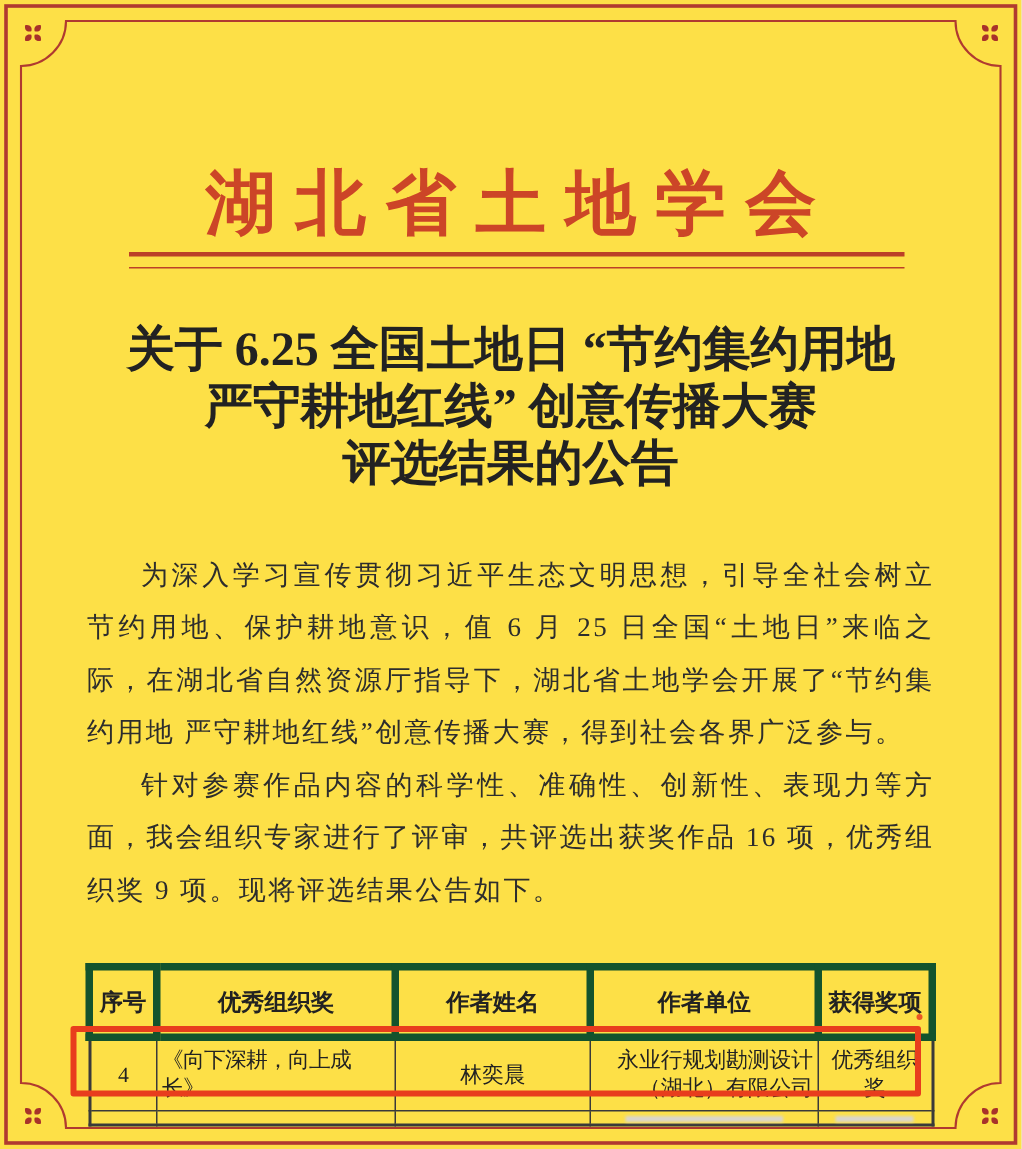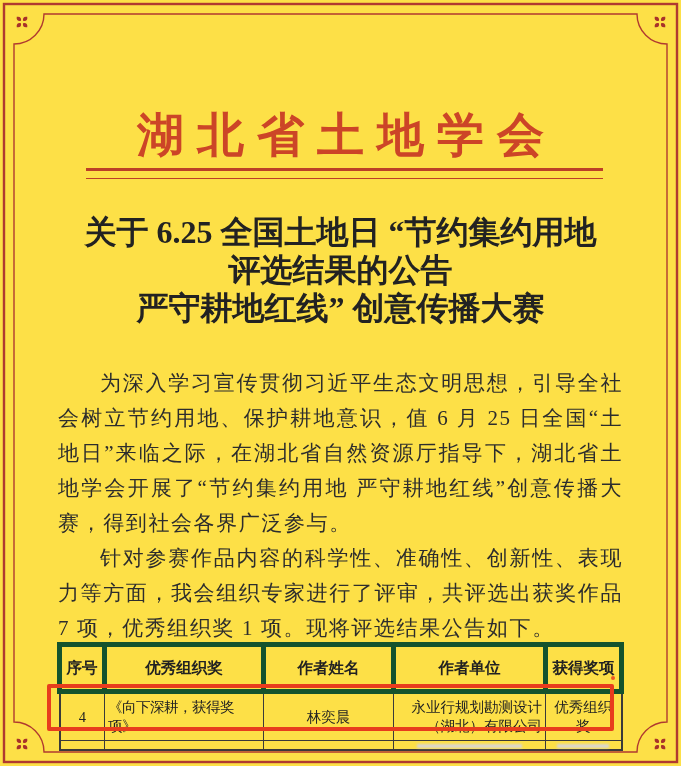--- a/index.html
+++ b/index.html
@@ -35,21 +35,21 @@
   .doc-heading{
     position:absolute;top:213px;left:0;right:0;
     text-align:center;
     font-size:32px;font-weight:700;line-height:38px;
     color:#222;
     white-space:nowrap;
   }
   
   .body-text{
     position:absolute;top:366px;left:58px;width:565px;
-    font-size:21px;line-height:35px;letter-spacing:1.6px;
+    font-size:18px;line-height:35px;letter-spacing:1.6px;
     text-align:justify;color:var(--text_dark,#2d2d2d);
   }
   .body-text p{margin:0;text-indent:2em;}
   
   .table-wrap{position:absolute;top:642px;left:57px;width:562px;}
   table.results{
     border-collapse:collapse;table-layout:fixed;width:562px;
     border:2px solid #3a3a3a;
   }
   table.results th{
@@ -102,27 +102,27 @@
     <use href="#petalGlyph" x="660" y="22" class="corner-glyph"></use>
     <use href="#petalGlyph" x="22" y="744" class="corner-glyph"></use>
     <use href="#petalGlyph" x="660" y="744" class="corner-glyph"></use>
   </svg>
 
   <div class="masthead">湖北省土地学会</div>
   <div class="masthead-rule"></div>
 
   <div class="doc-heading">
     <div>关于 6.25 全国土地日 “节约集约用地</div>
+    <div>严守耕地红线” 创意传播大赛</div>
     <div>评选结果的公告</div>
-    <div>严守耕地红线” 创意传播大赛</div>
   </div>
 
   <div class="body-text">
     <p>为深入学习宣传贯彻习近平生态文明思想，引导全社会树立节约用地、保护耕地意识，值 6 月 25 日全国“土地日”来临之际，在湖北省自然资源厅指导下，湖北省土地学会开展了“节约集约用地 严守耕地红线”创意传播大赛，得到社会各界广泛参与。</p>
-    <p>针对参赛作品内容的科学性、准确性、创新性、表现力等方面，我会组织专家进行了评审，共评选出获奖作品 7 项，优秀组织奖 1 项。现将评选结果公告如下。</p>
+    <p>针对参赛作品内容的科学性、准确性、创新性、表现力等方面，我会组织专家进行了评审，共评选出获奖作品 16 项，优秀组织奖 9 项。现将评选结果公告如下。</p>
   </div>
 
   <div class="table-wrap">
     <table class="results">
       <colgroup>
         <col style="width:45px">
           <col style="width:159px">
           <col style="width:130px">
         <col style="width:152px">
           <col style="width:76px">
@@ -132,21 +132,21 @@
           <th>序号</th>
           <th>优秀组织奖</th>
           <th>作者姓名</th>
           <th>作者单位</th>
           <th>获得奖项</th>
         </tr>
       </thead>
       <tbody>
         <tr>
           <td class="c-no">4</td>
-          <td class="c-title">《向下深耕，获得奖项》</td>
+          <td class="c-title">《向下深耕，向上成长》</td>
           <td class="c-author">林奕晨</td>
           <td class="c-unit">永业行规划勘测设计（湖北）有限公司</td>
           <td class="c-award">优秀组织奖</td>
         </tr>
         <tr class="stub">
           <td></td>
           <td></td>
           <td></td>
           <td>
               <div class="smudge"></div>

